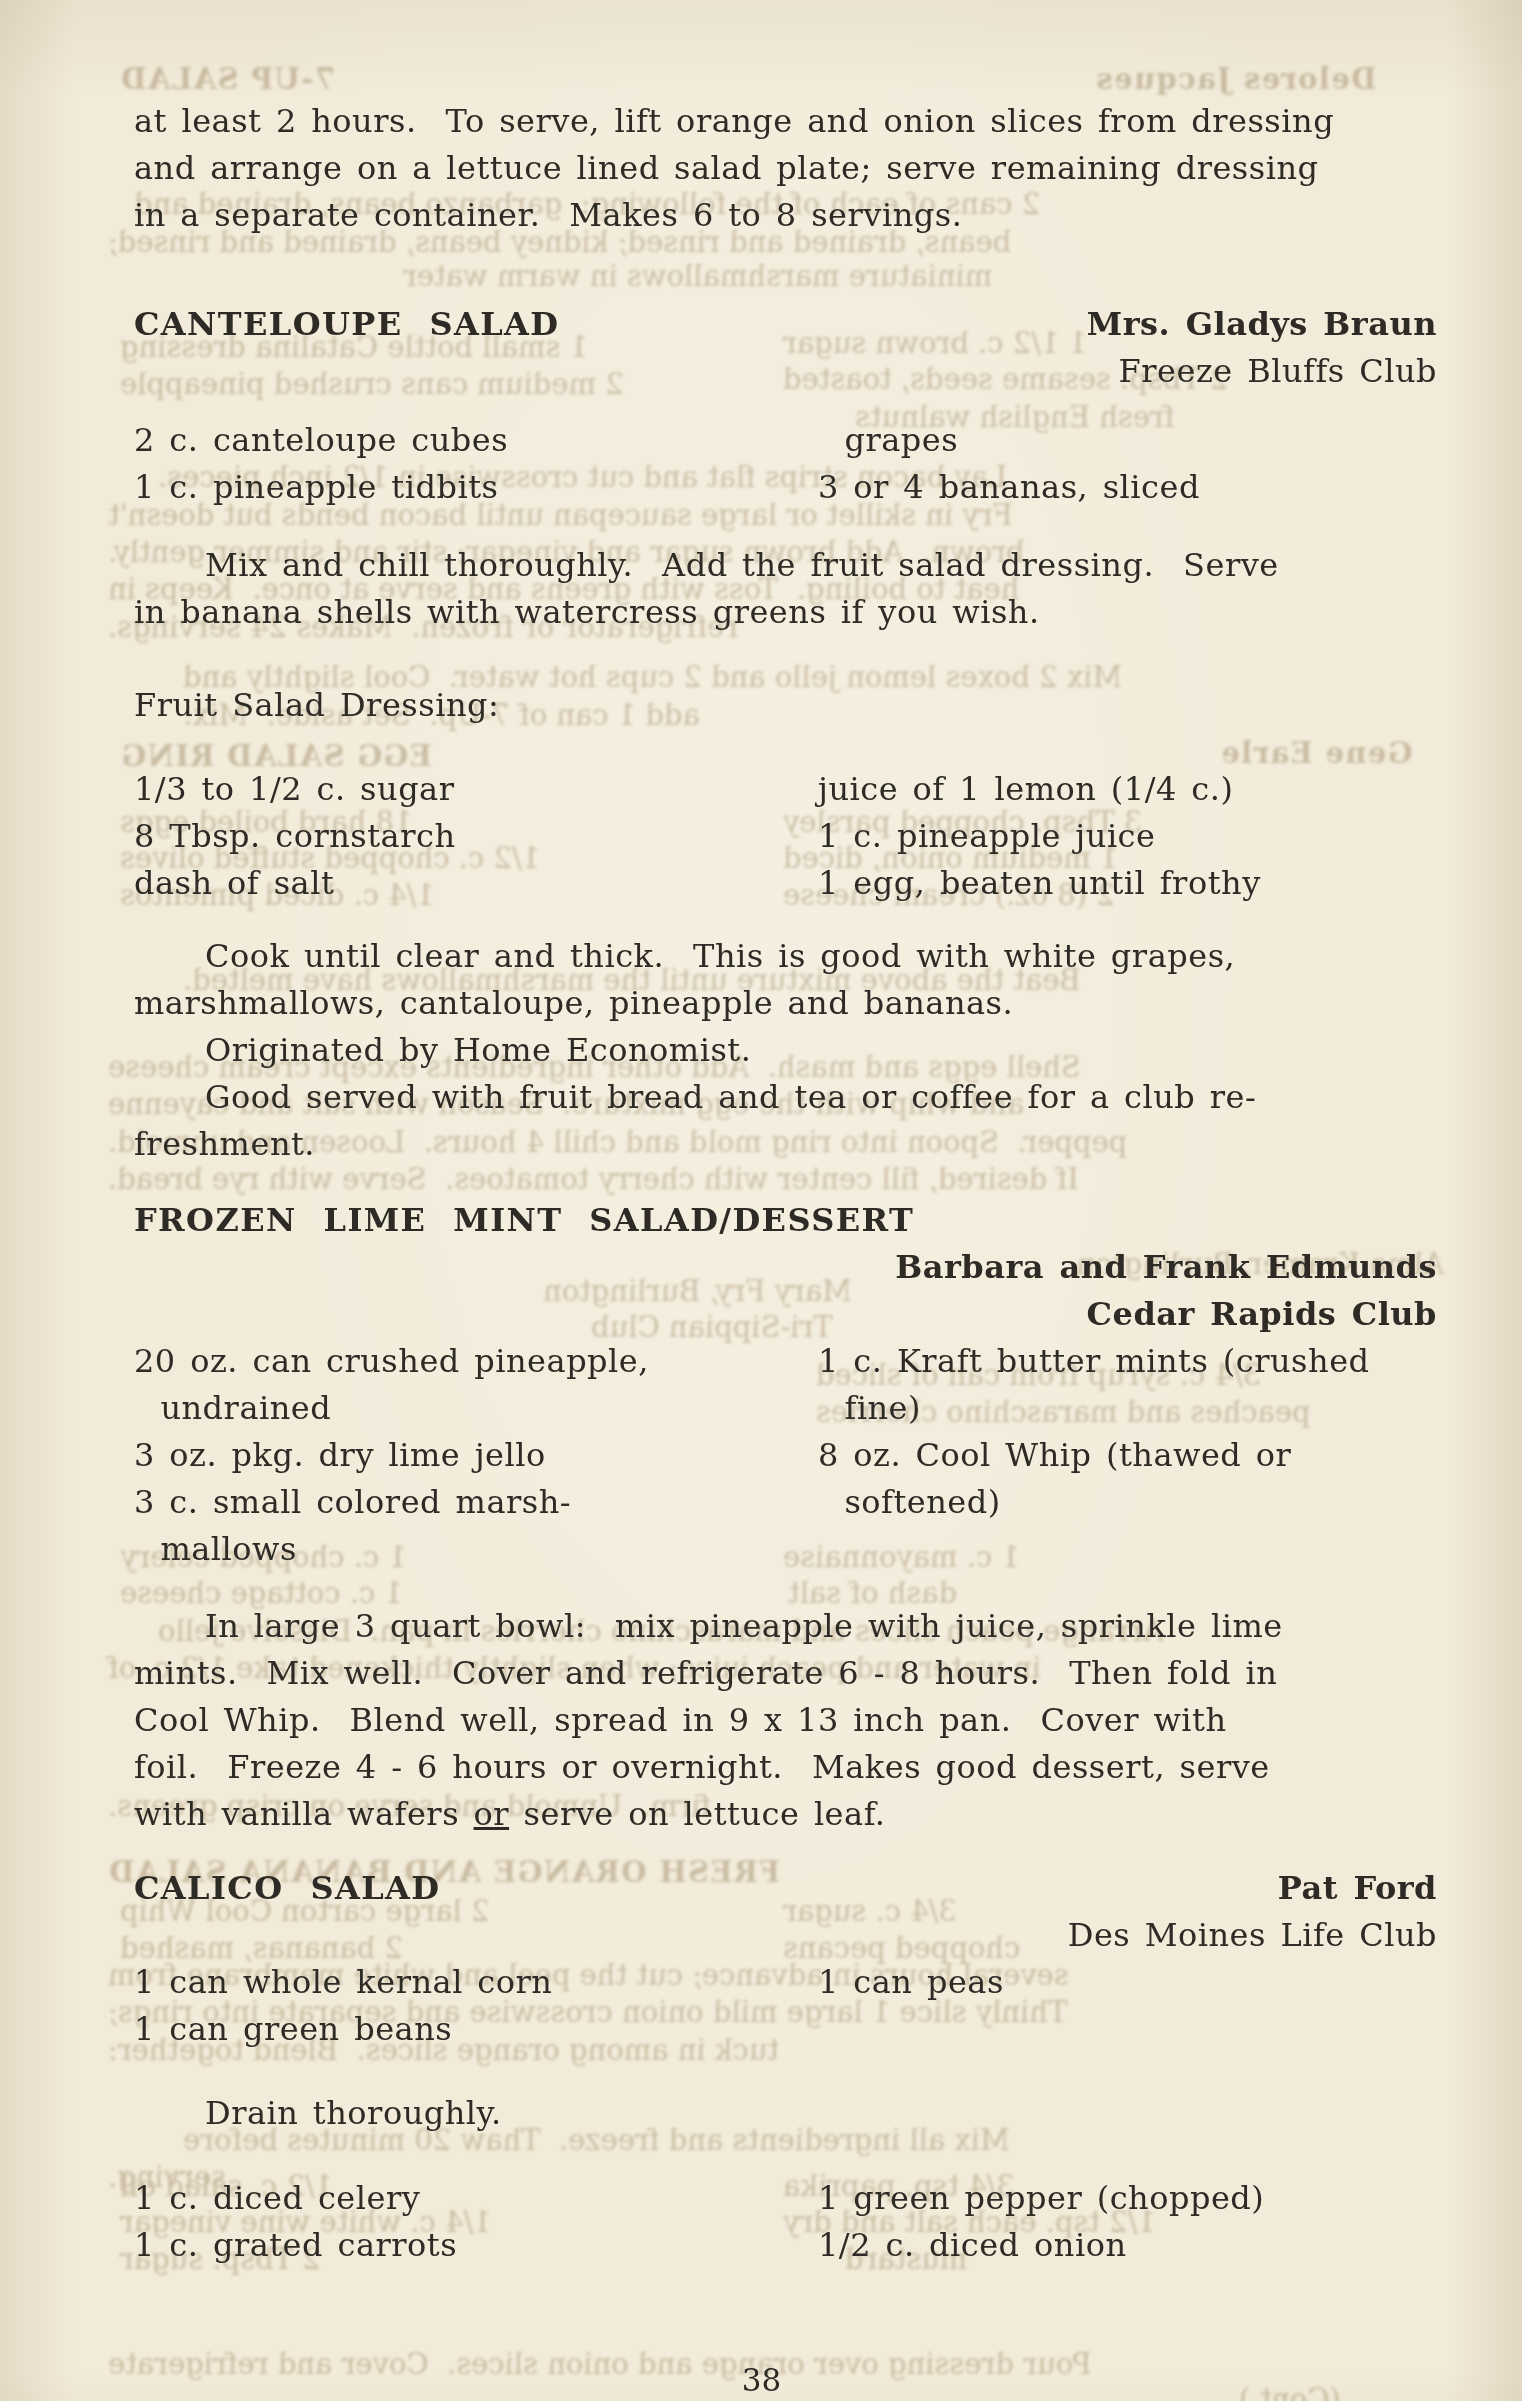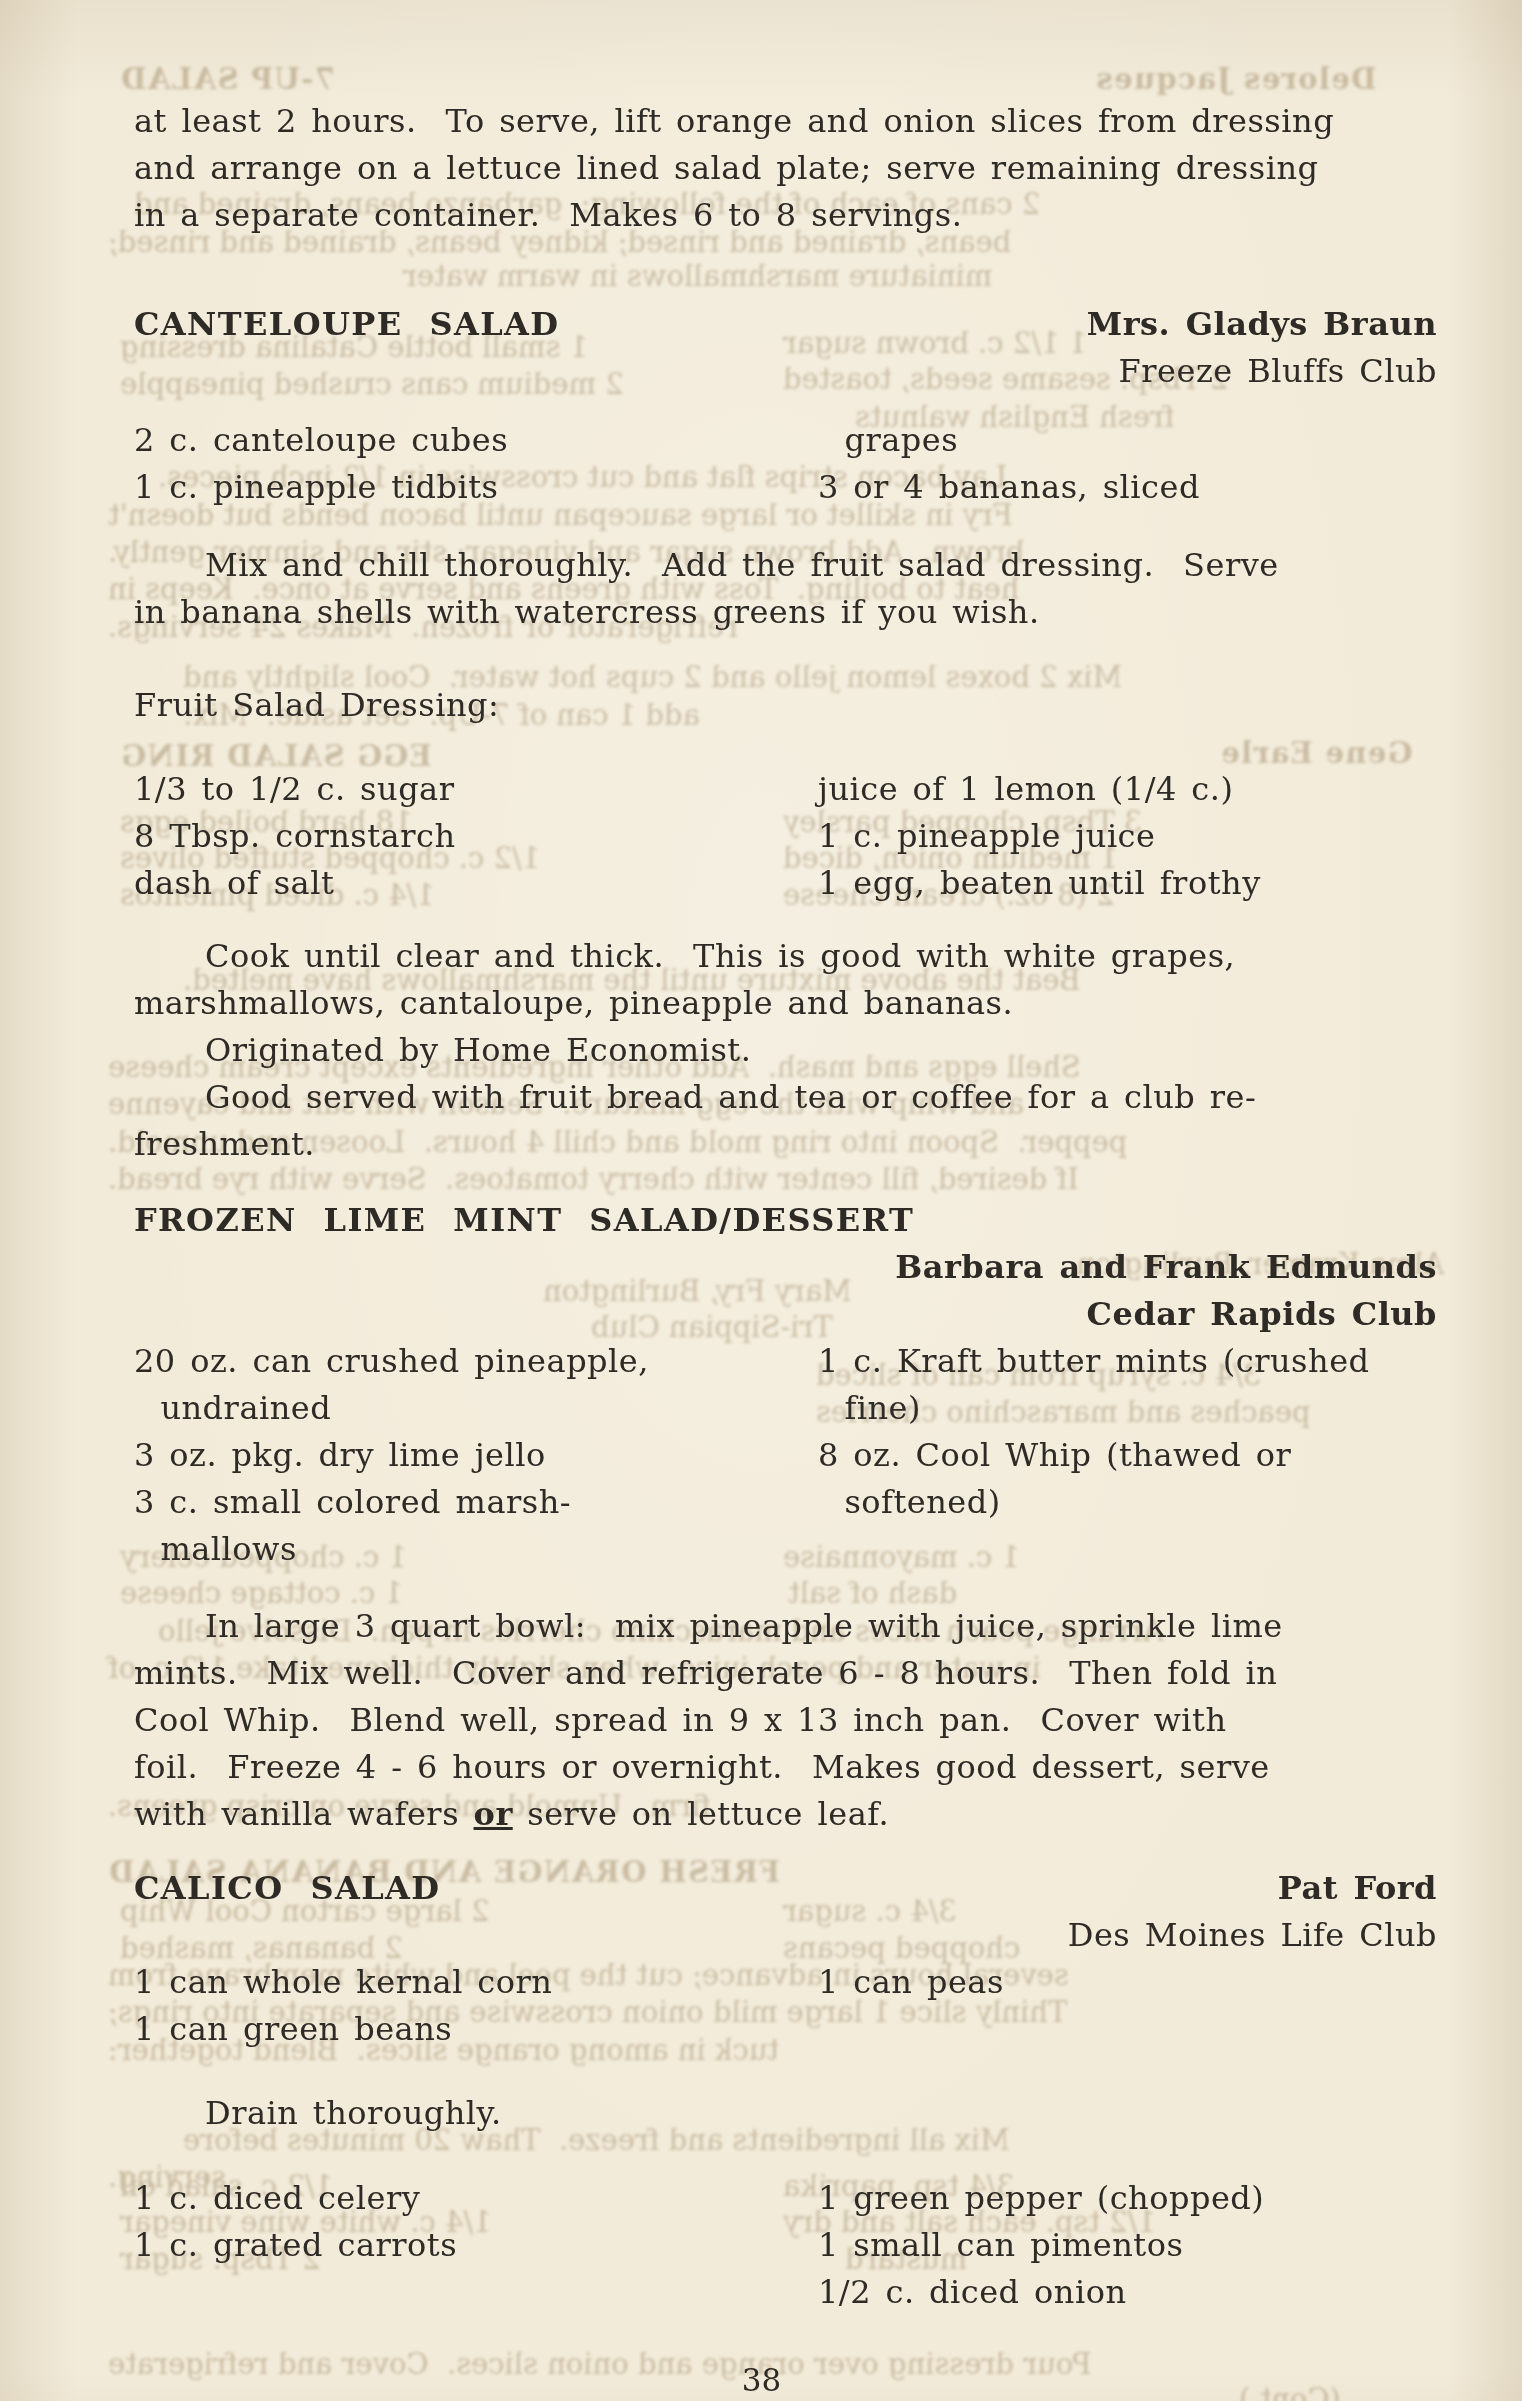--- a/index.html
+++ b/index.html
@@ -40,21 +40,21 @@
   .line { white-space:pre; }
   .indent { padding-left:71px; }
   .cont { padding-left:26.4px; }
   .cols { display:flex; }
   .col-l { width:684px; flex:none; }
   .col-r { flex:1; }
   .heading-row { display:flex; justify-content:space-between; align-items:baseline;gap:46px; }
   .recipe-title { font-weight:bold; letter-spacing:1.4px; word-spacing:14.4px; }
   .attr { text-align:right; }
   .bold { font-weight:bold; }
-  .or-emph { font-weight:bold; text-decoration:underline; }
+  .or-emph { font-weight:normal; text-decoration:underline; }
   .page-number {
     position:absolute; z-index:2;
     top:2362px; left:0; right:0;
     text-align:center;
     font-size:31px;
   }
 </style>
 </head>
 <body>
 
@@ -222,21 +222,20 @@
       <div class="para" style="margin-top:37px;">
         <div class="line indent">Drain thoroughly.</div>
       </div>
       <div class="cols" style="margin-top:38px;">
         <div class="col-l">
           <div class="line">1 c. diced celery</div>
           <div class="line">1 c. grated carrots</div>
         </div>
         <div class="col-r">
           <div class="line">1 green pepper (chopped)</div>
-          <div class="line">1 small can pimentos</div>
           <div class="line">1/2 c. diced onion</div>
         </div>
       </div>
     </section>
 
   </div>
 
   <div class="page-number">38</div>
 
 </div>

